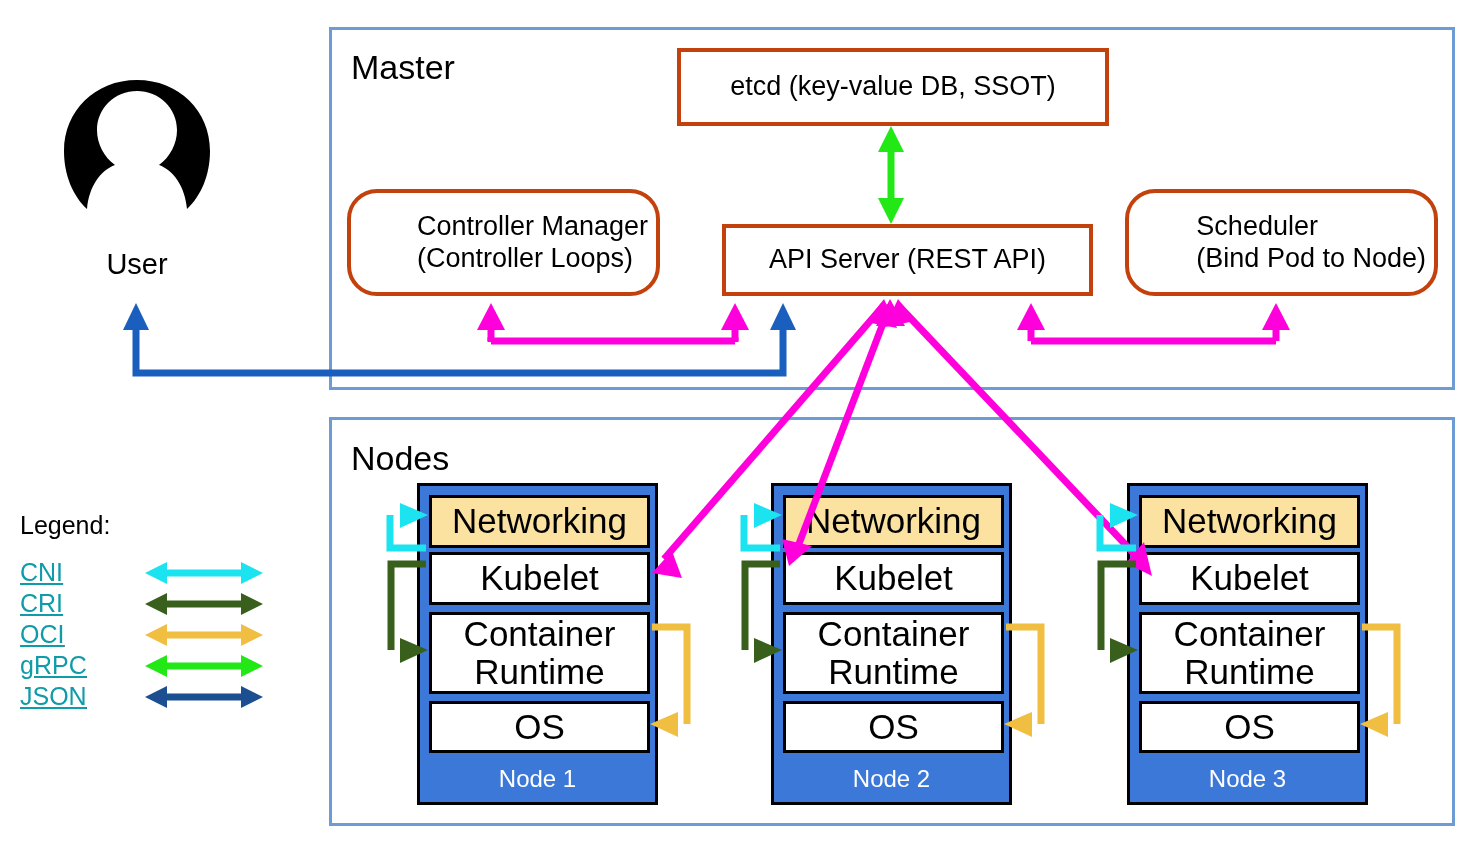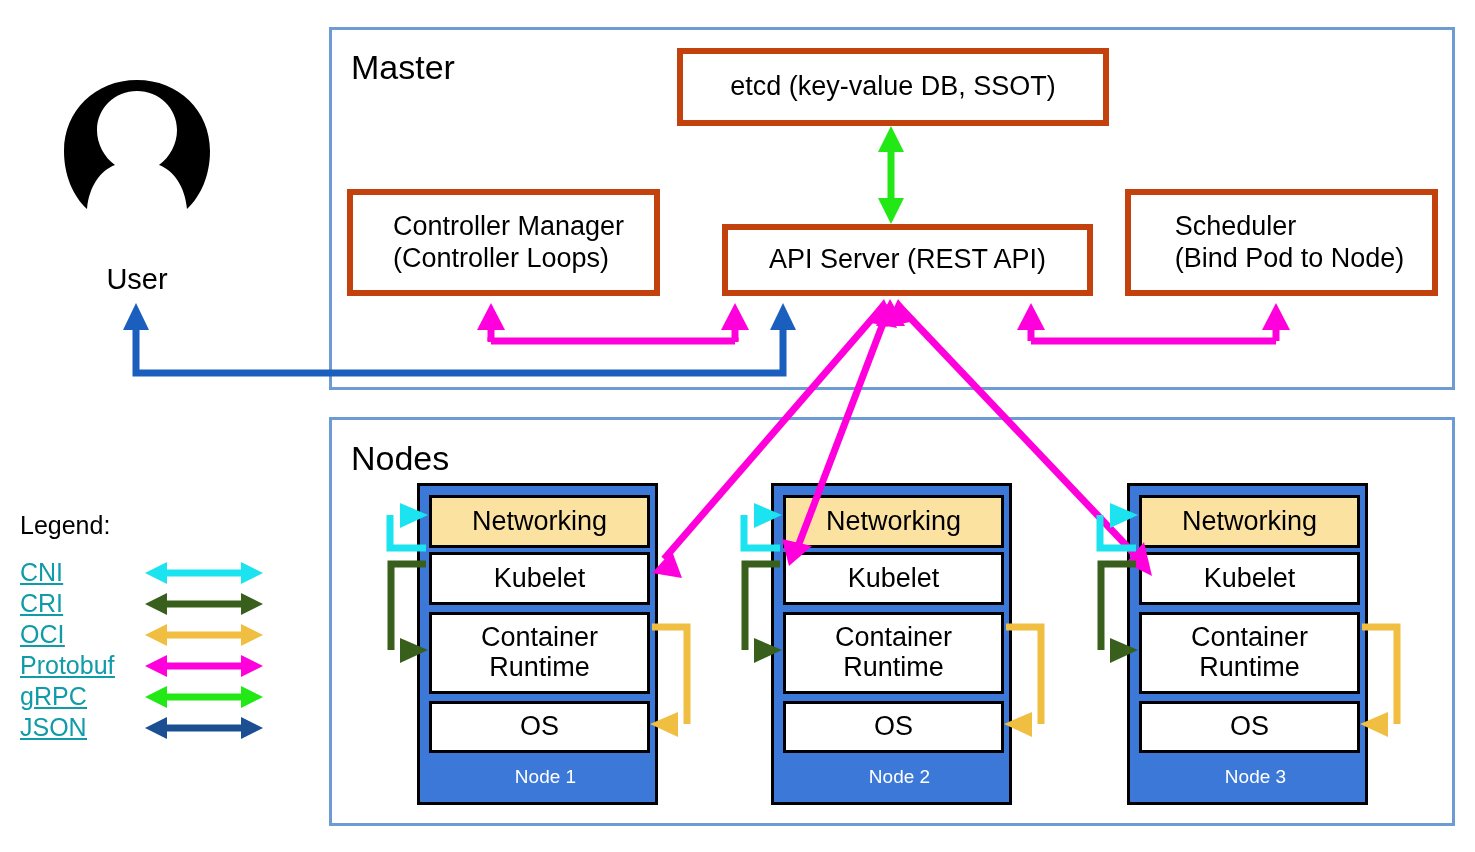--- a/index.html
+++ b/index.html
@@ -25,48 +25,47 @@
     position: absolute;
     font-size: 34px;
     color: #000;
     line-height: 1;
     white-space: nowrap;
   }
 
   
   .master-box {
     position: absolute;
-    border: 6px solid #c2410c;
+    border: 4px solid #c2410c;
     background: #ffffff;
     display: flex;
     align-items: center;
     justify-content: center;
     text-align: center;
     font-size: 27px;
     color: #000;
     line-height: 1.15;
     padding: 2px 8px;
   }
-  .master-box.left-align { justify-content: center; text-align: left; }
+  .master-box.left-align { justify-content: flex-end; text-align: left; border-radius: 30px; }
   .master-box .lines { display: block; }
 
   
   #user-icon {
     position: absolute;
     left: 62px; top: 78px;
     width: 150px; height: 148px;
   }
   #user-label {
     position: absolute;
     left: 62px; top: 248px;
     width: 150px;
     text-align: center;
     font-size: 29px;
     color: #000;
-    margin-top: 15px;
   }
 
   
   #legend {
     position: absolute;
     left: 20px; top: 513px;
     width: 270px;
   }
   #legend .legend-title {
     font-size: 25px;
@@ -100,32 +99,32 @@
   }
   .node-layer {
     position: absolute;
     left: 9px;
     background: #ffffff;
     border: 3px solid #000000;
     display: flex;
     align-items: center;
     justify-content: center;
     text-align: center;
-    font-size: 27px;
+    font-size: 35px;
     color: #000;
     line-height: 1.1;
     width: 221px;
   }
   .node-layer.networking { background: #FBE2A0; }
   .node-name {
     position: absolute;
-    left: 8px; width: 100%;
+    left: 0; width: 100%;
     text-align: center;
     color: #ffffff;
-    font-size: 19px;
+    font-size: 24px;
     line-height: 1;
   }
 
   
   #wires { position: absolute; left: 0; top: 0; width: 1475px; height: 852px; pointer-events: none; }
 </style>
 </head>
 <body>
 
 <div id="stage">
@@ -158,28 +157,20 @@
 
     <div class="legend-row">
       <span class="legend-label">OCI</span>
       <svg class="legend-arrow" viewBox="0 0 118 26">
         <line x1="17" y1="13" x2="101" y2="13" stroke="#F0BE40" stroke-width="7"></line>
         <polygon points="0,13 22,2 22,24" fill="#F0BE40"></polygon>
         <polygon points="118,13 96,2 96,24" fill="#F0BE40"></polygon>
       </svg>
     </div>
 
-    <div class="legend-row">
-      <span class="legend-label">Protobuf</span>
-      <svg class="legend-arrow" viewBox="0 0 118 26">
-        <line x1="17" y1="13" x2="101" y2="13" stroke="#FF00DD" stroke-width="7"></line>
-        <polygon points="0,13 22,2 22,24" fill="#FF00DD"></polygon>
-        <polygon points="118,13 96,2 96,24" fill="#FF00DD"></polygon>
-      </svg>
-    </div>
 
     <div class="legend-row">
       <span class="legend-label">gRPC</span>
       <svg class="legend-arrow" viewBox="0 0 118 26">
         <line x1="17" y1="13" x2="101" y2="13" stroke="#22E815" stroke-width="7"></line>
         <polygon points="0,13 22,2 22,24" fill="#22E815"></polygon>
         <polygon points="118,13 96,2 96,24" fill="#22E815"></polygon>
       </svg>
     </div>
 

